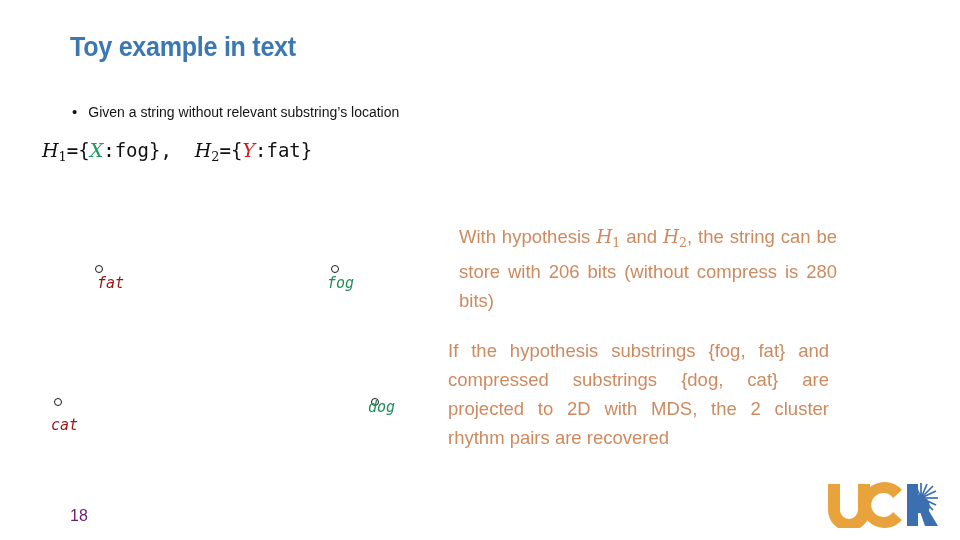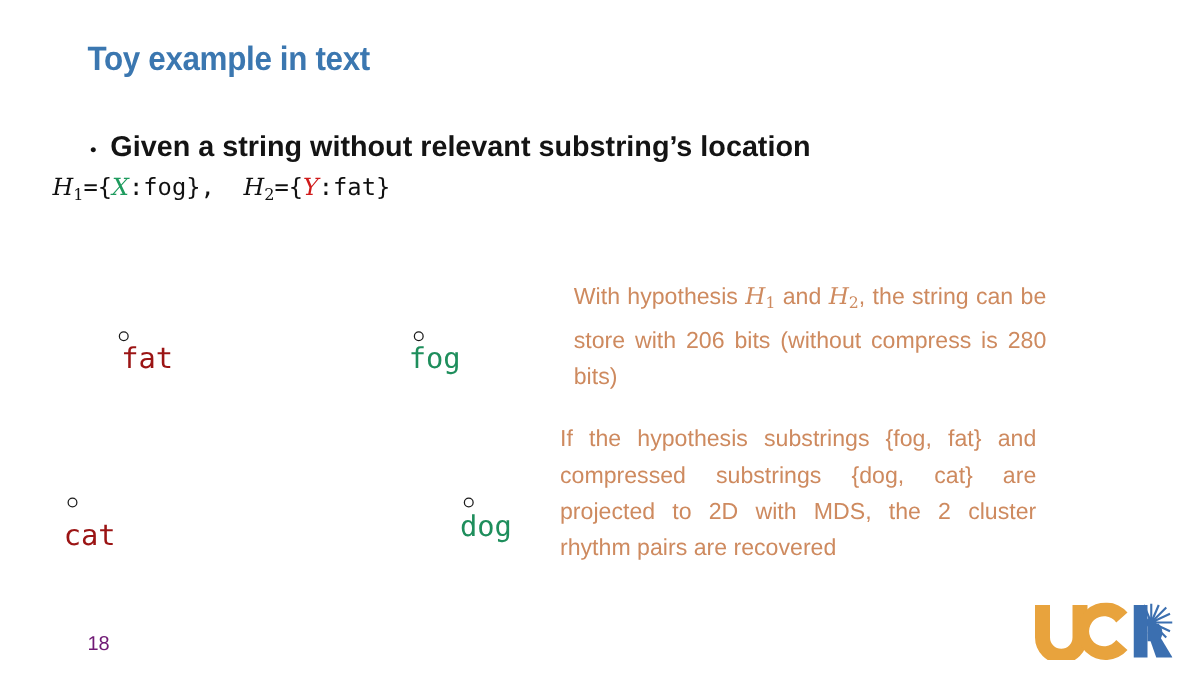--- a/index.html
+++ b/index.html
@@ -40,24 +40,23 @@
     display: flex;
     align-items: baseline;
     gap: 11px;
   }
   .bullet-dot {
     font-size: 15px;
     color: #111111;
     line-height: 1;
   }
   .bullet-text {
-    font-size: 23px;
+    font-size: 14px;
     color: #141414;
     white-space: nowrap;
-    font-weight: bold;
   }
 
   
   .formula-line-1 {
     position: absolute;
     left: 0;
     top: 139px;
     width: 960px;
     text-align: left;
     font-family: "DejaVu Sans Mono", monospace;
@@ -123,22 +122,23 @@
     width: 8px;
     height: 8px;
     border: 1.4px solid #1A1A1A;
     border-radius: 50%;
     background: #ffffff;
     box-sizing: border-box;
   }
   .pt-label {
     position: absolute;
     font-family: "DejaVu Sans Mono", monospace;
-    font-size: 23px;
-    white-space: nowrap;
+    font-size: 15px;
+    white-space: nowrap;
+    font-style: italic;
   }
   .lbl-red   { color: #9B1414; }
   .lbl-green { color: #1E8E5C; text-align: center; }
 
   
   .page-num {
     position: absolute;
     left: 70px;
     top: 507px;
     font-size: 16px;
@@ -187,21 +187,21 @@
     <span class="pt-label lbl-green" style="left:-4px; top:9px;">fog</span>
   </div>
 
   <div class="pt" style="left:54px; top:398px;">
     <span class="pt-marker"></span>
     <span class="pt-label lbl-red" style="left:-3px; top:18px;">cat</span>
   </div>
 
   <div class="pt" style="left:371px; top:398px;">
     <span class="pt-marker"></span>
-    <span class="pt-label lbl-green" style="left:-3px; top:11px;">dog</span>
+    <span class="pt-label lbl-green" style="left:-3px; top:0;">dog</span>
   </div>
 
   <div class="page-num">18</div>
 
   <div class="logo">
     <svg width="112" height="46" viewBox="0 0 112 46">
 
       <path d="M2 2 h12 v26 a9 9 0 0 0 18 0 V2 h12 v26 a21 21 0 0 1 -42 0 Z" fill="#E8A33D"></path>
 
       <path d="M76 8 a23 23 0 1 0 0 30 l-9 -8 a12 12 0 1 1 0 -14 Z" fill="#E8A33D"></path>

